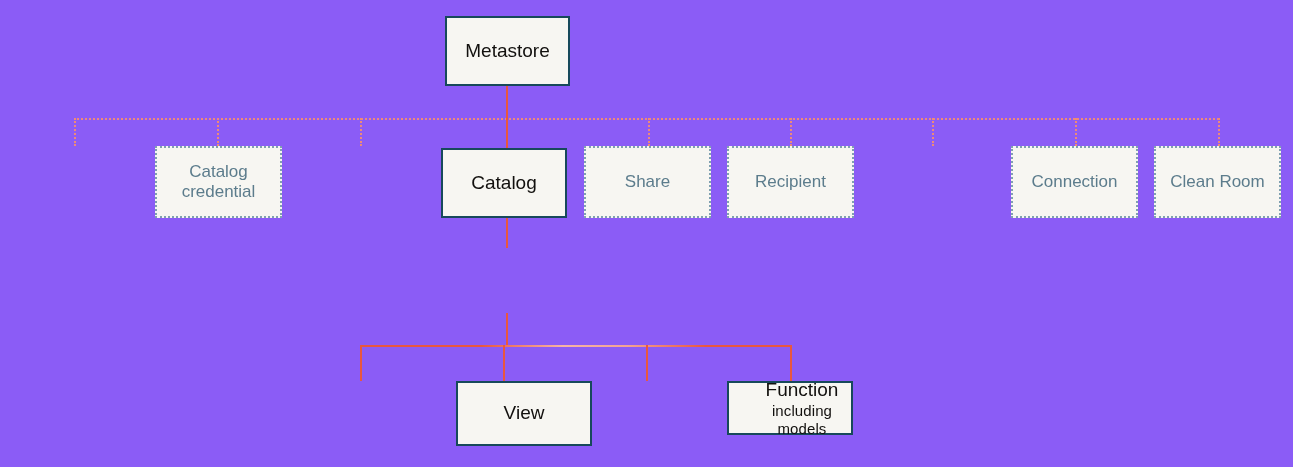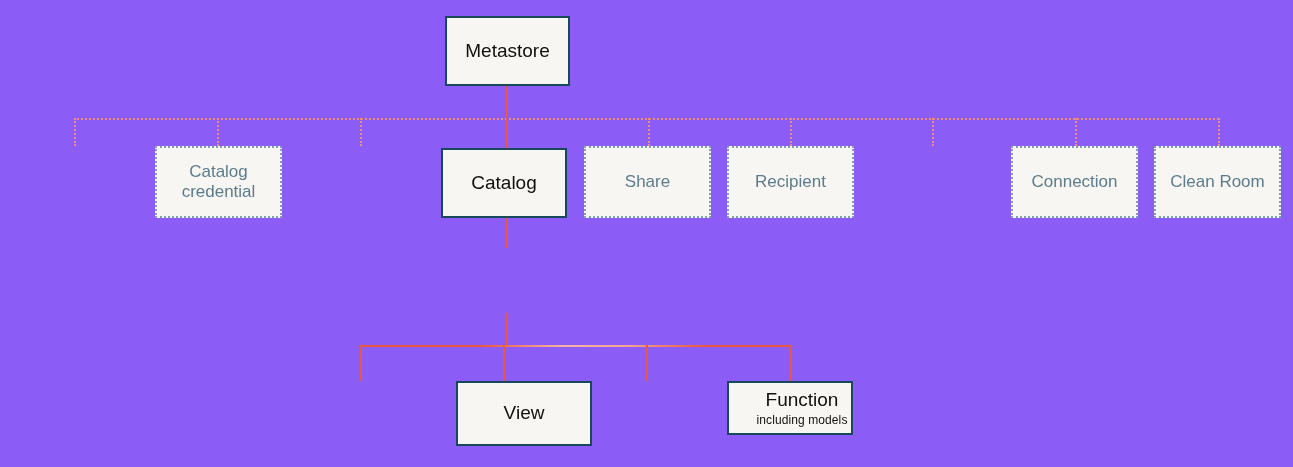--- a/index.html
+++ b/index.html
@@ -32,21 +32,21 @@
     border: 2px solid #17495B;
     color: #12100E;
     font-size: 19px;
   }
   .node.dotted {
     border: 2px dotted #7FA0B0;
     color: #5C7C8C;
     font-size: 17px;
   }
   .node .sub {
-    font-size: 12px;
+    font-size: 15px;
     color: #12100E;
     margin-top: 1px;
     letter-spacing: 0.1px;
   }
   .node .ttl {
     display: block;
   }
   
   .conn {
     position: absolute;

